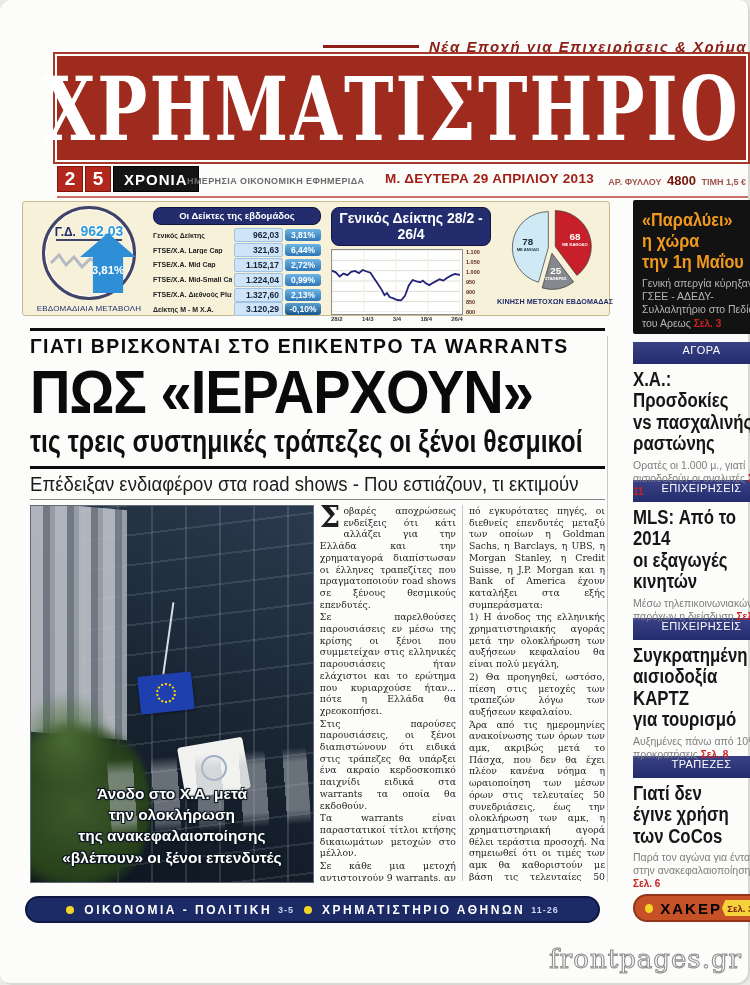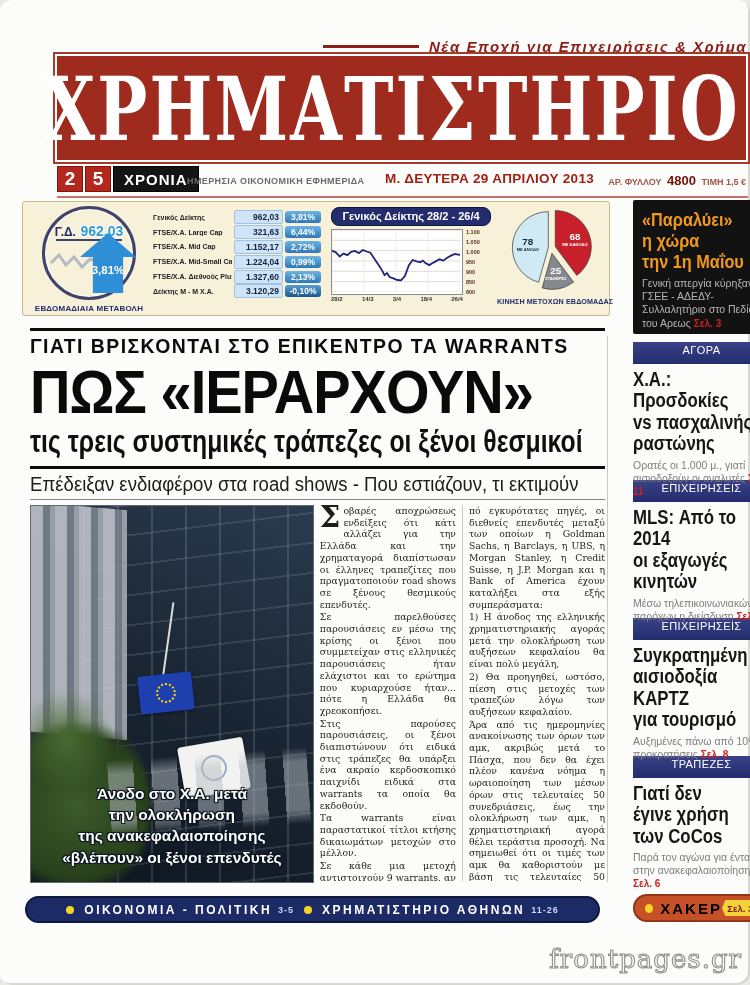--- a/index.html
+++ b/index.html
@@ -33,35 +33,35 @@
   .gauge-top{position:absolute;top:13px;width:100%;text-align:center;white-space:nowrap;}
   .gauge-gd{font-size:12px;font-weight:bold;color:#232d6e;}
   .gauge-val{font-size:14px;font-weight:bold;color:#2f9ad8;
              text-shadow:-1px 0 #fff,1px 0 #fff,0 -1px #fff,0 1px #fff;}
   .gauge-line{position:absolute;top:30px;left:12%;width:76%;height:2px;background:#3f4468;}
   .gauge-zig{position:absolute;left:5px;top:38px;}
   .gauge-arrow{position:absolute;right:-3px;top:24px;width:56px;height:60px;background:#2e8fd6;
                clip-path:polygon(50% 0,100% 40%,77% 40%,77% 100%,23% 100%,23% 40%,0 40%);}
   .gauge-arrow span{position:absolute;bottom:17px;left:0;width:100%;text-align:center;
                color:#fff;font-size:11.5px;font-weight:bold;}
-  .gauge-caption{margin-top:4px;font-size:8px;font-weight:bold;color:#232d6e;letter-spacing:.2px;}
+  .gauge-caption{margin-top:4px;font-size:8px;font-weight:normal;color:#232d6e;letter-spacing:.2px;}
   .panel-pill{background:#232d6e;color:#fff;font-weight:bold;text-align:center;border-radius:8px;
               padding:2px 0 3px;border:1px solid #10173f;}
   .idx-table{position:absolute;left:130px;top:5px;width:168px;}
   .idx-table .panel-pill{font-size:9.5px;}
   .idx-rows{margin-top:3px;}
   .idx-row{display:grid;grid-template-columns:79px 49px 36px;column-gap:2px;align-items:center;height:14.8px;}
   .idx-name{font-size:7px;font-weight:bold;color:#222;white-space:nowrap;overflow:hidden;}
   .idx-val{background:#cfe4f7;border:1px solid #9fc3e2;color:#14233c;font-size:8.5px;font-weight:bold;
            text-align:right;padding:1px 3px 1px 0;border-radius:2px;}
   .idx-pct{background:linear-gradient(#6cb4e4,#2e77b8);color:#fff;font-size:8.5px;font-weight:bold;
            text-align:center;padding:1px 0;border-radius:3px;}
   .idx-pct.neg{background:linear-gradient(#5a9fd0,#16588f);}
   .chart-box{position:absolute;left:308px;top:5px;width:160px;}
-  .chart-box .panel-pill{font-size:11px;}
+  .chart-box .panel-pill{font-size:14px;}
   .chart-area{display:flex;margin-top:3px;}
   .chart-plot{position:relative;width:130px;height:64px;background:#fff;border:1px solid #8f8f8f;}
   .chart-ylabels{display:flex;flex-direction:column;justify-content:space-between;height:66px;width:26px;
                  font-size:5.5px;color:#5a2a22;font-weight:bold;text-align:left;padding-left:3px;box-sizing:border-box;}
   .chart-xlabels{display:flex;justify-content:space-between;width:132px;font-size:6px;font-weight:bold;color:#333;margin-top:1px;}
   .pie-block{position:absolute;left:474px;top:1px;width:108px;text-align:center;}
   .pie-caption{font-size:7.2px;font-weight:bold;color:#232d6e;margin-top:0;letter-spacing:.1px;white-space:nowrap;}
   
   .sidebar{position:absolute;left:633px;top:200px;width:137px;}
   .divider-v{position:absolute;left:607px;top:336px;width:1px;height:546px;background:#c9c9c9;}
@@ -181,20 +181,21 @@
           <polyline points="1,16 9,8 16,18 24,10 32,20 40,12 50,16" fill="none" stroke="#b5bac2" stroke-width="3"></polyline>
         </svg>
         <div class="gauge-arrow">
           <span>3,81%</span>
         </div>
       </div>
       <div class="gauge-caption">ΕΒΔΟΜΑΔΙΑΙΑ ΜΕΤΑΒΟΛΗ</div>
     </div>
 
     <div class="idx-table">
+      <div class="panel-pill">Οι Δείκτες της εβδομάδος</div>
       <div class="idx-rows">
           <div class="idx-row">
             <span class="idx-name">Γενικός Δείκτης</span>
             <span class="idx-val">962,03</span>
             <span class="idx-pct">3,81%</span>
           </div>
           <div class="idx-row">
             <span class="idx-name">FTSE/X.A. Large Cap</span>
             <span class="idx-val">321,63</span>
             <span class="idx-pct">6,44%</span>

